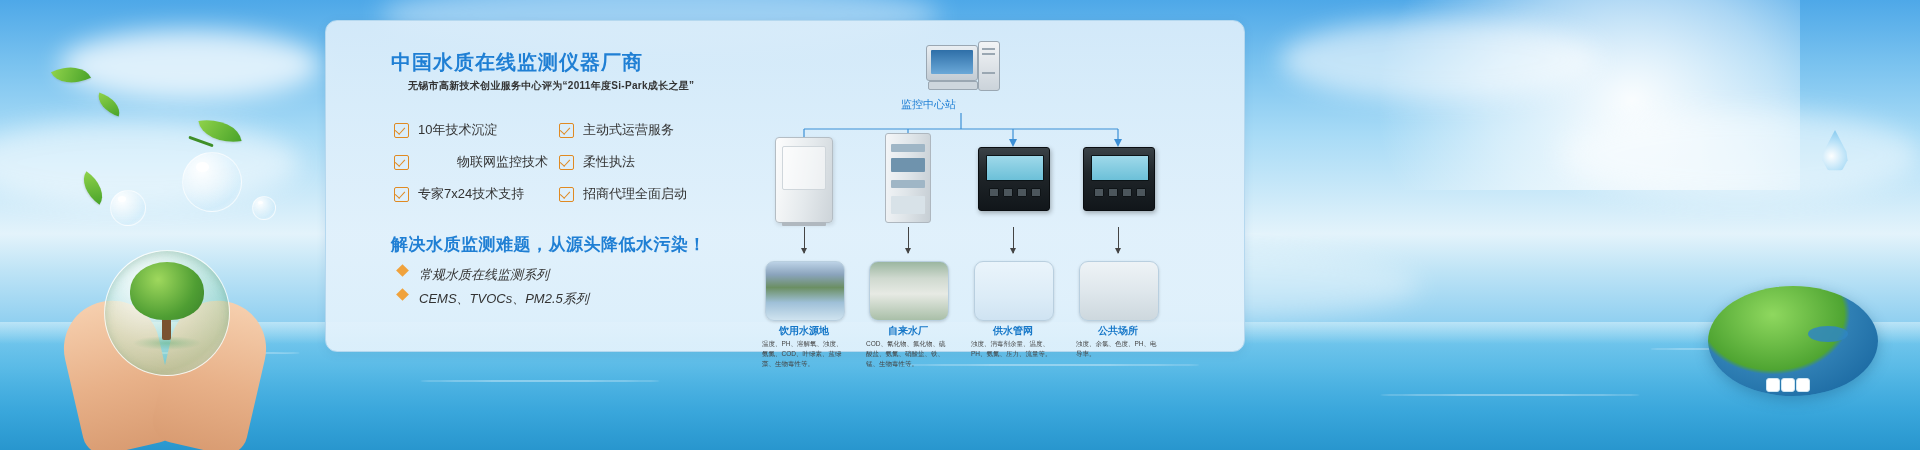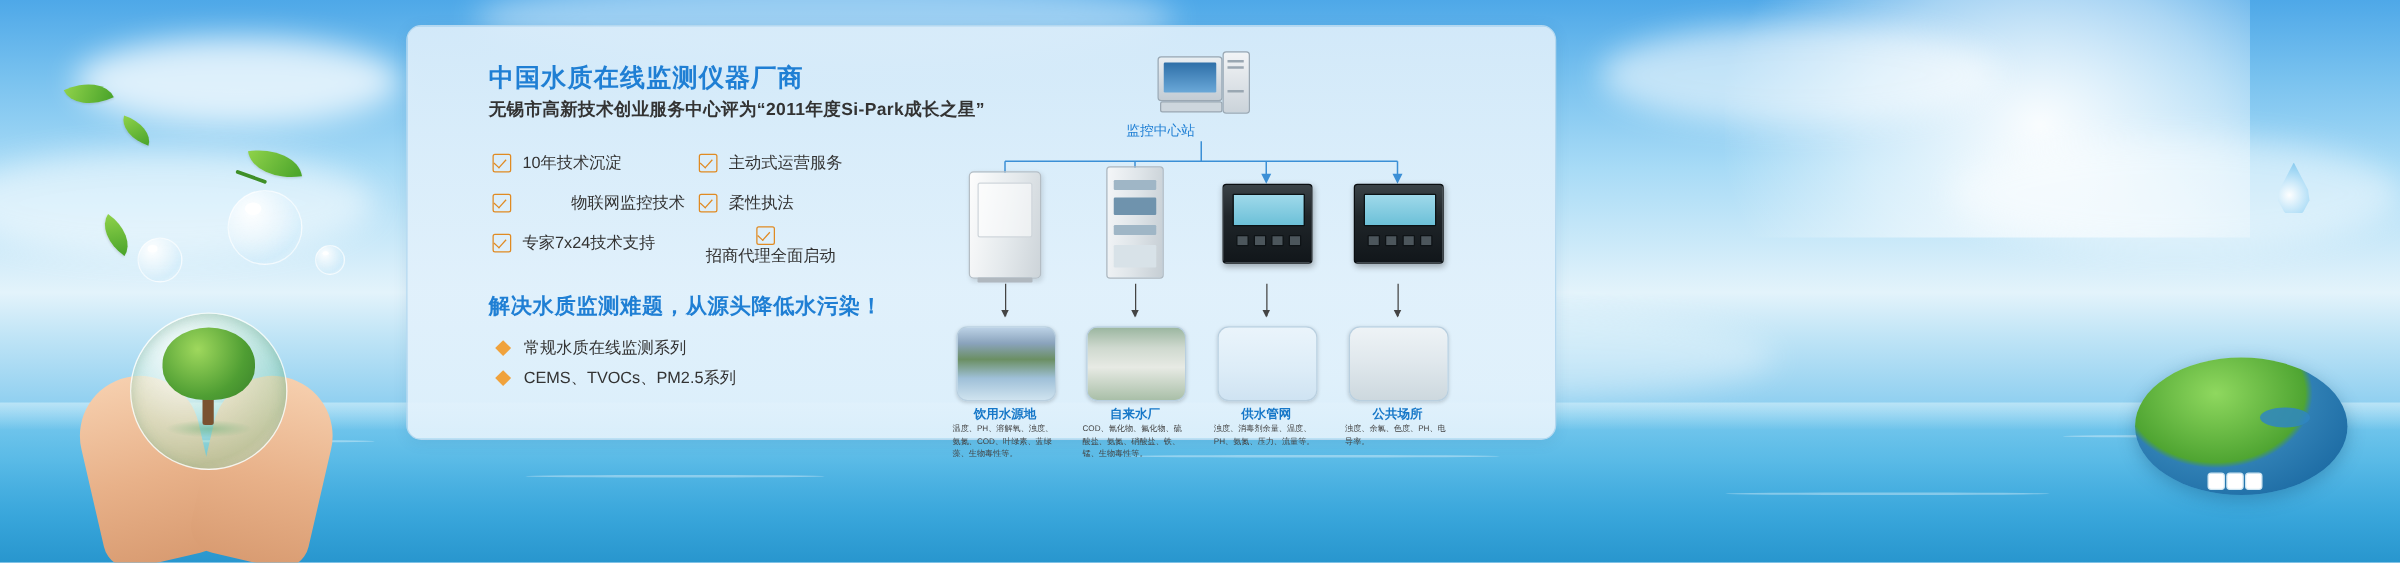--- a/index.html
+++ b/index.html
@@ -57,32 +57,32 @@
     clip-path:polygon(50% 0%,88% 52%,92% 72%,74% 96%,26% 96%,8% 72%,12% 52%);}
   .testkit{position:absolute;right:96px;bottom:58px;width:58px;height:14px;}
   .testkit i{position:absolute;display:block;width:12px;height:12px;border-radius:3px;border:1px solid #cfe6f2;background:#fff;}
 
   
   .panel{position:absolute;left:325px;top:20px;width:918px;height:330px;
     background:linear-gradient(to bottom,rgba(219,237,250,.93),rgba(227,242,252,.93));
     border:1px solid #b5d8ef;border-radius:12px;box-shadow:0 2px 10px rgba(40,110,160,.12);}
 
   .headline{position:absolute;left:65px;top:28px;font-size:20px;color:#1f7fd4;letter-spacing:1px;font-weight:bold;}
-  .subhead{position:absolute;left:65px;top:58px;font-size:14px;color:#333;font-weight:bold;letter-spacing:.3px;}
+  .subhead{position:absolute;left:82px;top:58px;font-size:10px;color:#333;font-weight:bold;letter-spacing:.3px;}
 
   .checks{position:absolute;left:68px;top:96px;width:310px;}
   .checkrow{display:flex;align-items:center;height:26px;margin-bottom:0;}
   .checks .col{position:absolute;}
   .cbox{width:13px;height:13px;border:1.6px solid #e08a22;border-radius:2px;position:relative;flex:none;margin-right:9px;}
   .cbox:after{content:"";position:absolute;left:2px;top:1px;width:5px;height:8px;border:solid #e08a22;border-width:0 1.8px 1.8px 0;transform:rotate(42deg);}
   .ctext{font-size:13px;color:#333;white-space:nowrap;}
 
   .bighead{position:absolute;left:65px;top:212px;font-size:17px;color:#1f7fd4;font-weight:bold;letter-spacing:.5px;}
   .bullets{position:absolute;left:72px;top:245px;}
-  .brow{display:flex;align-items:center;height:24px;}
+  .brow{display:flex;height:24px;font-style:italic;}
   .dia{width:9px;height:9px;background:#f0a23c;transform:rotate(45deg);flex:none;margin-right:12px;}
   .btext{font-size:13px;color:#333;white-space:nowrap;}
 
   
   .diagram{position:absolute;left:430px;top:14px;width:470px;height:310px;}
   .pc{position:absolute;left:170px;top:10px;width:72px;height:46px;}
   .pc .mon{position:absolute;left:0;top:0;width:50px;height:34px;border-radius:3px;background:linear-gradient(#e9eef2,#c3ccd4);border:1px solid #9aa7b2;}
   .pc .scr{position:absolute;left:4px;top:4px;width:42px;height:24px;background:linear-gradient(#2e6fa8,#6aa8d8);border-radius:1px;}
   .pc .base{position:absolute;left:2px;top:36px;width:48px;height:7px;background:#cdd6dd;border:1px solid #9aa7b2;border-radius:2px;}
   .pc .tower{position:absolute;left:52px;top:-4px;width:20px;height:48px;background:linear-gradient(#f2f4f6,#cbd3da);border:1px solid #9aa7b2;border-radius:3px;}
@@ -183,21 +183,21 @@
     </div>
     <div class="col" style="left:165px;top:0;">
       <div class="checkrow">
         <span class="cbox"></span>
         <span class="ctext">主动式运营服务</span>
       </div>
       <div class="checkrow" style="margin-top:6px;">
         <span class="cbox"></span>
         <span class="ctext">柔性执法</span>
       </div>
-      <div class="checkrow" style="margin-top:6px;flex-direction:column;">
+      <div class="checkrow" style="margin-top:6px;">
         <span class="cbox"></span>
         <span class="ctext">招商代理全面启动</span>
       </div>
     </div>
   </div>
 
   <div class="bighead">解决水质监测难题，从源头降低水污染！</div>
 
   <div class="bullets">
     <div class="brow">

